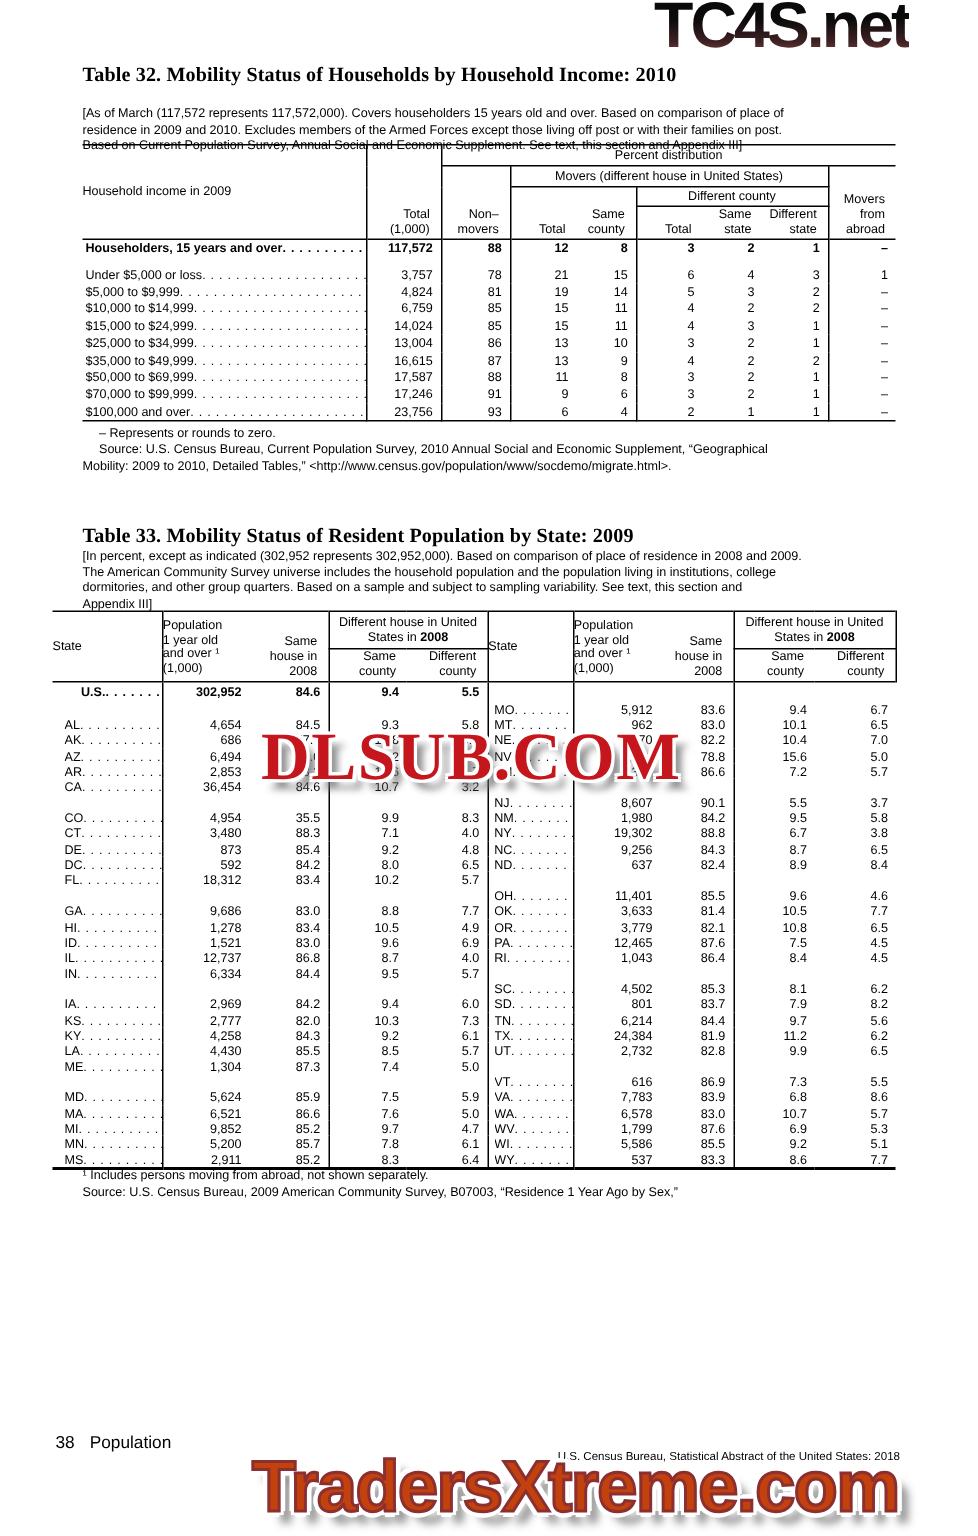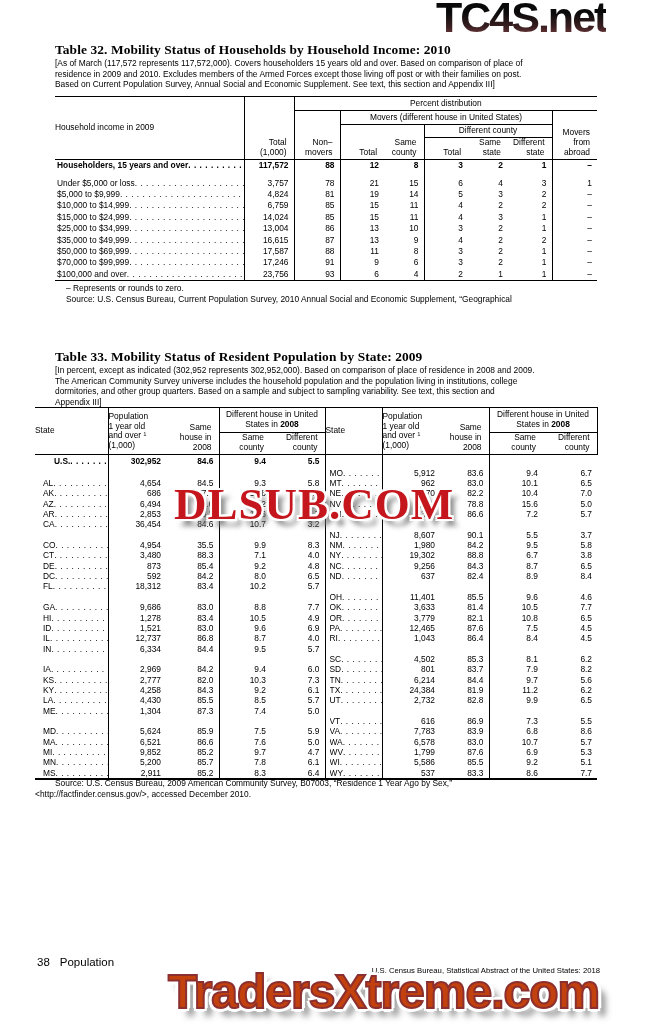--- a/index.html
+++ b/index.html
@@ -59,21 +59,21 @@
   #wm-bottom{top:964px;left:168px;font-weight:bold;font-size:48px;letter-spacing:-1px;color:#c2410c;
           -webkit-text-stroke:2px #8c2f31;
           text-shadow:-3px -3px 0 #fff,3px -3px 0 #fff,-3px 3px 0 #fff,3px 3px 0 #fff,
                       0 -4px 0 #fff,0 4px 0 #fff,-4px 0 0 #fff,4px 0 0 #fff,
                       8px 8px 6px rgba(120,120,120,.85);}
 </style>
 </head>
 <body>
 
 <div class="abs tbl-title" style="top:42px;left:55px">Table 32. Mobility Status of Households by Household Income: 2010</div>
-<div class="abs tbl-note" style="top:58px;left:55px">[As of March (117,572 represents 117,572,000). Covers householders 15 years old and over. Based on comparison of place of
+<div class="abs tbl-note" style="top:70px;left:55px">[As of March (117,572 represents 117,572,000). Covers householders 15 years old and over. Based on comparison of place of
 residence in 2009 and 2010. Excludes members of the Armed Forces except those living off post or with their families on post.
 Based on Current Population Survey, Annual Social and Economic Supplement. See text, this section and Appendix III]</div>
 
 <table id="t32" class="abs">
   <colgroup>
     <col style="width:189px">
       <col style="width:50px">
       <col style="width:46px">
       <col style="width:44px">
     <col style="width:40px">
@@ -282,20 +282,21 @@
         <td class="num">1</td>
         <td class="num vr">1</td>
         <td class="num">–</td>
       </tr>
     </tbody>
 </table>
 
 <div class="abs fine ind1" style="top:283px;left:55px">– Represents or rounds to zero.</div>
 <div class="abs fine" style="top:294px;left:55px;width:548px">
   <div class="ind1">Source: U.S. Census Bureau, Current Population Survey, 2010 Annual Social and Economic Supplement, “Geographical</div>
+  <div>Mobility: 2009 to 2010, Detailed Tables,” &lt;http://www.census.gov/population/www/socdemo/migrate.html&gt;.</div>
 </div>
 
 <div class="abs tbl-title" style="top:349px;left:55px">Table 33. Mobility Status of Resident Population by State: 2009</div>
 <div class="abs tbl-note" style="top:365px;left:55px">[In percent, except as indicated (302,952 represents 302,952,000). Based on comparison of place of residence in 2008 and 2009.
 The American Community Survey universe includes the household population and the population living in institutions, college
 dormitories, and other group quarters. Based on a sample and subject to sampling variability. See text, this section and
 Appendix III]</div>
 
 <table id="t33" class="abs">
   <colgroup>
@@ -972,22 +973,22 @@
         </td>
         <td class="num">537</td>
         <td class="num vr">83.3</td>
         <td class="num">8.6</td>
         <td class="num">7.7</td>
       </tr>
     </tbody>
 </table>
 
 <div class="abs fine" style="top:778px;left:35px;width:565px">
+  <div class="ind2">¹ Includes persons moving from abroad, not shown separately.</div>
   <div class="ind2">Source: U.S. Census Bureau, 2009 American Community Survey, B07003, “Residence 1 Year Ago by Sex,”</div>
-  <div>&lt;http://factfinder.census.gov/&gt;, accessed December 2010.</div>
 </div>
 
 <div id="footer-left" class="abs">
   <span>38</span><span class="sec">Population</span>
 </div>
 <div id="footer-right" class="abs">U.S. Census Bureau, Statistical Abstract of the United States: 2018</div>
 
 <div id="wm-top" class="abs">TC4S.net</div>
 <div id="wm-mid" class="abs">DLSUB.COM</div>
 <div id="wm-bottom" class="abs">TradersXtreme.com</div>

